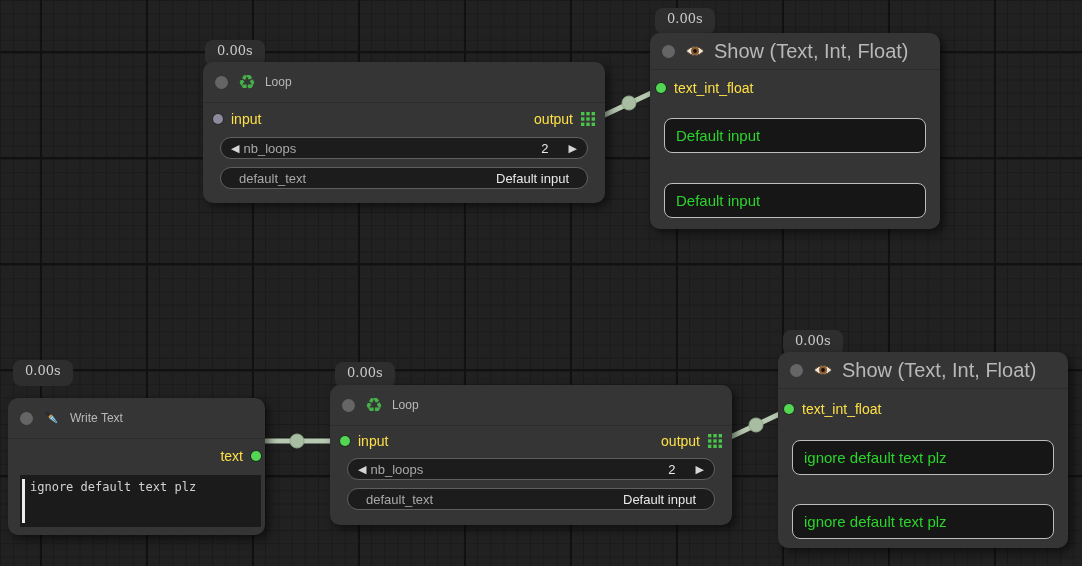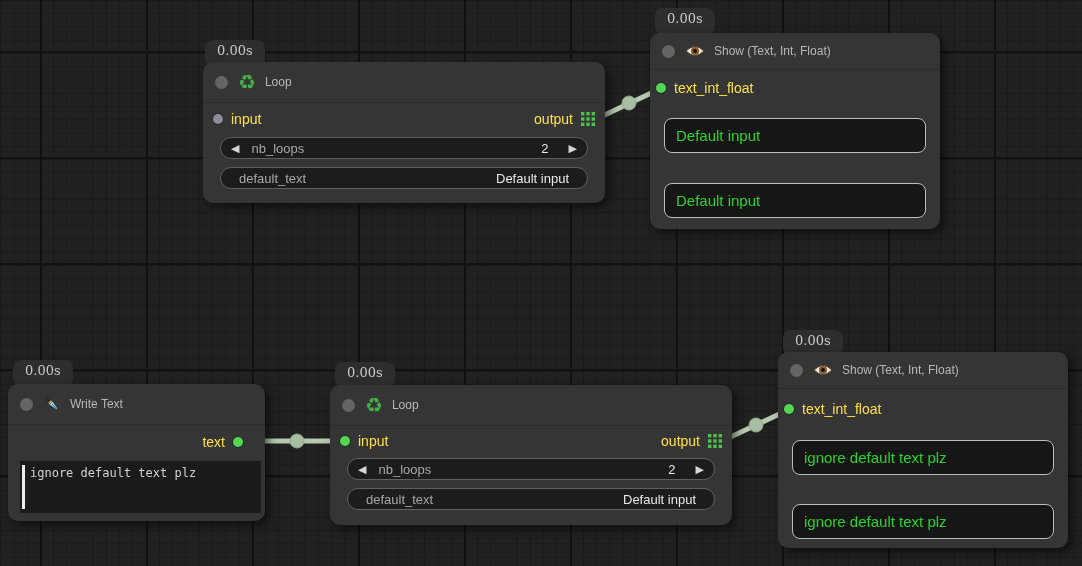--- a/index.html
+++ b/index.html
@@ -30,34 +30,34 @@
   }
   .header{
     height:40px;display:flex;align-items:center;padding:0 12px;
     border-bottom:1px solid #2c2c2c;
   }
   .show .header,.hdr36{height:36px;}
   .collapse-dot{width:13px;height:13px;border-radius:50%;background:#656565;flex:0 0 auto;}
   .node-icon{margin-left:10px;flex:0 0 auto;display:flex;align-items:center;}
   .recycle-glyph{color:#46b14b;font-size:20px;line-height:20px;font-family:"DejaVu Sans",sans-serif;}
   .title{margin-left:9px;color:#b8b8b8;font-size:12px;white-space:nowrap;}
-  .show .title{font-size:12px;}
+  .show .title{font-size:20px;}
   .slot-row{position:absolute;left:0;right:0;display:flex;align-items:center;justify-content:space-between;height:20px;}
   .slot{display:flex;align-items:center;gap:8px;}
   .dot{width:10px;height:10px;border-radius:50%;flex:0 0 auto;}
   .dot.green{background:#54d654;box-shadow:0 0 0 1px #1d321d;}
   .dot.gray{background:#8b8b9d;box-shadow:0 0 0 1px #2a2a2a;}
   .slot-label{color:#fde047;font-size:14px;white-space:nowrap;}
   .grid-icon{display:block;}
   .widget{
     position:absolute;height:22px;background:#1c1c1c;border:1px solid #5f5f5f;
     border-radius:12px;display:flex;align-items:center;font-size:13px;box-sizing:border-box;
   }
   .widget .arrow{color:#d6d6d6;font-size:11px;line-height:11px;font-family:"DejaVu Sans",sans-serif;cursor:pointer;}
-  .widget .w-label{color:#a8a8a8;margin-left:12px;white-space:nowrap;}
+  .widget .w-label{color:#a8a8a8;margin-left:4px;white-space:nowrap;}
   .widget .w-value{color:#e8e8e8;margin-left:auto;white-space:nowrap;}
   .widget.stepper{padding:0 10px;}
   .widget.stepper .w-value{margin-right:20px;}
   .widget.plain{padding:8px 18px;gap:40px;}
   .display-box{
     position:absolute;height:35px;background:#161616;border:1.5px solid #bdbdbd;
     border-radius:8px;display:flex;align-items:center;padding:0 11px;box-sizing:border-box;
   }
   .display-box .disp-text{color:#2bd42b;font-size:15px;white-space:nowrap;overflow:hidden;}
   .text-input{
@@ -148,36 +148,36 @@
       </div>
     </div>
     <div class="display-box" style="left:14px;top:85px;width:262px;">
       <span class="disp-text">Default input</span>
     </div>
     <div class="display-box" style="left:14px;top:150px;width:262px;">
       <span class="disp-text">Default input</span>
     </div>
   </div>
 
-  <div class="node" style="left:8px;top:384px;width:257px;height:137px;">
+  <div class="node" style="left:8px;top:398px;width:257px;height:137px;">
     <div class="header">
       <span class="collapse-dot"></span>
       <span class="node-icon">
         <svg width="18" height="18" viewBox="0 0 18 18">
           <g transform="rotate(-45 9 9)">
             <rect x="7.2" y="0.5" width="3.6" height="5.5" rx="1" fill="#2b2b35"></rect>
             <rect x="7.2" y="5.6" width="3.6" height="1.8" fill="#d9a43b"></rect>
             <path d="M7 7.6 L11 7.6 L9.6 15.6 L8.4 15.6 Z" fill="#a8d8ea" stroke="#5b8fa8" stroke-width="0.6"></path>
             <line x1="9" y1="9" x2="9" y2="14.6" stroke="#3c667d" stroke-width="0.8"></line>
           </g>
         </svg>
       </span>
       <span class="title">Write Text</span>
     </div>
-    <div class="slot-row" style="top:48px;padding:0 22px;justify-content:flex-end;">
+    <div class="slot-row" style="top:48px;padding:0 4px;justify-content:flex-end;">
       <div class="slot">
         <span class="slot-label">text</span>
         <span class="dot green"></span>
       </div>
     </div>
     <textarea class="text-input" style="left: 12px; top: 77px; width: 241px; height: 52px;" spellcheck="false">ignore default text plz</textarea>
     <div class="caret-bar" style="left:14px;top:81px;height:44px;"></div>
   </div>
 
   <div class="node" style="left:330px;top:385px;width:402px;height:140px;">

